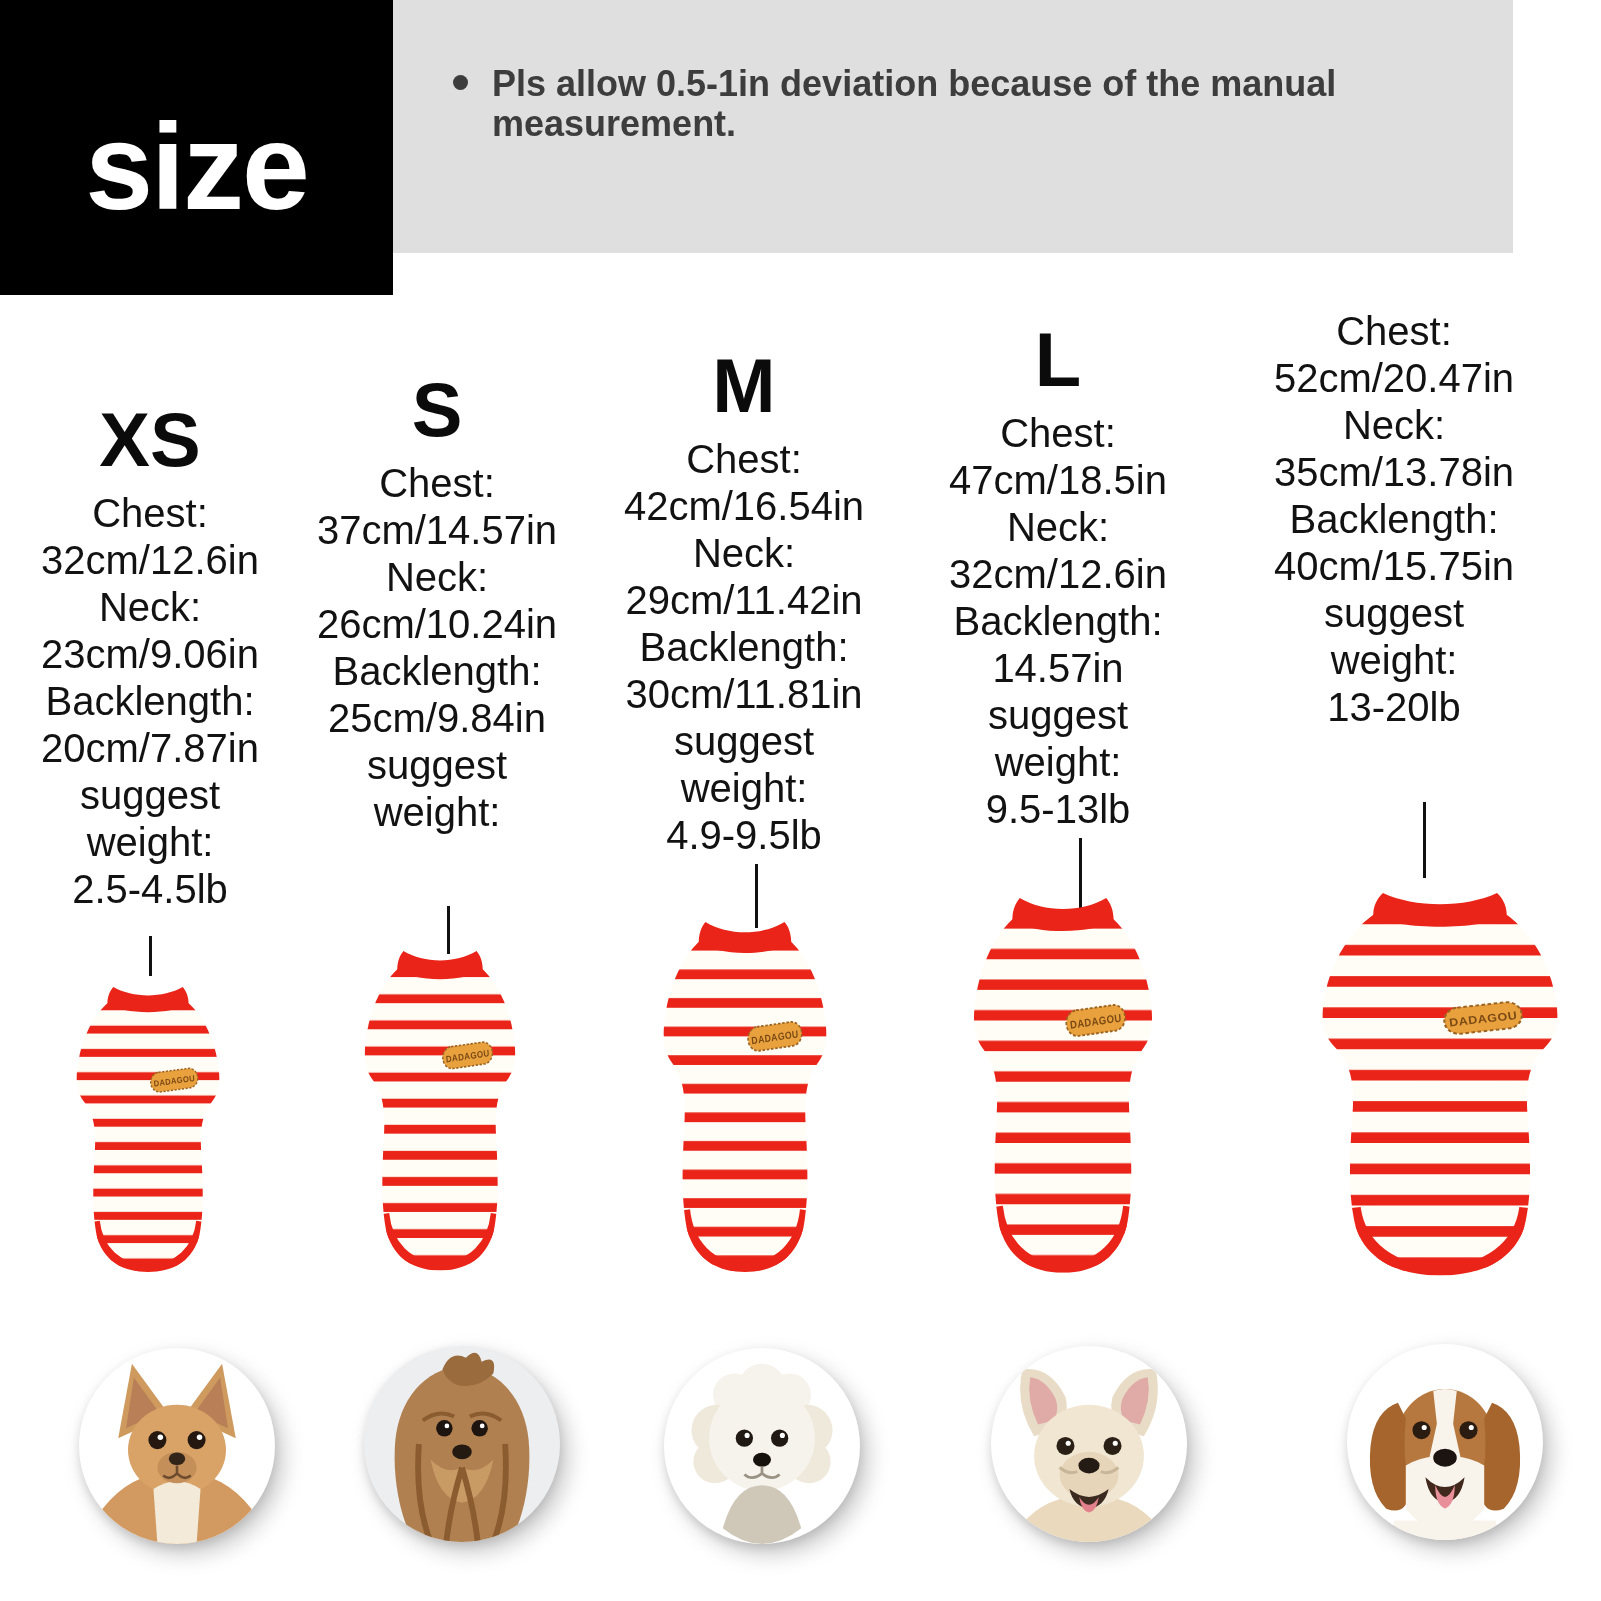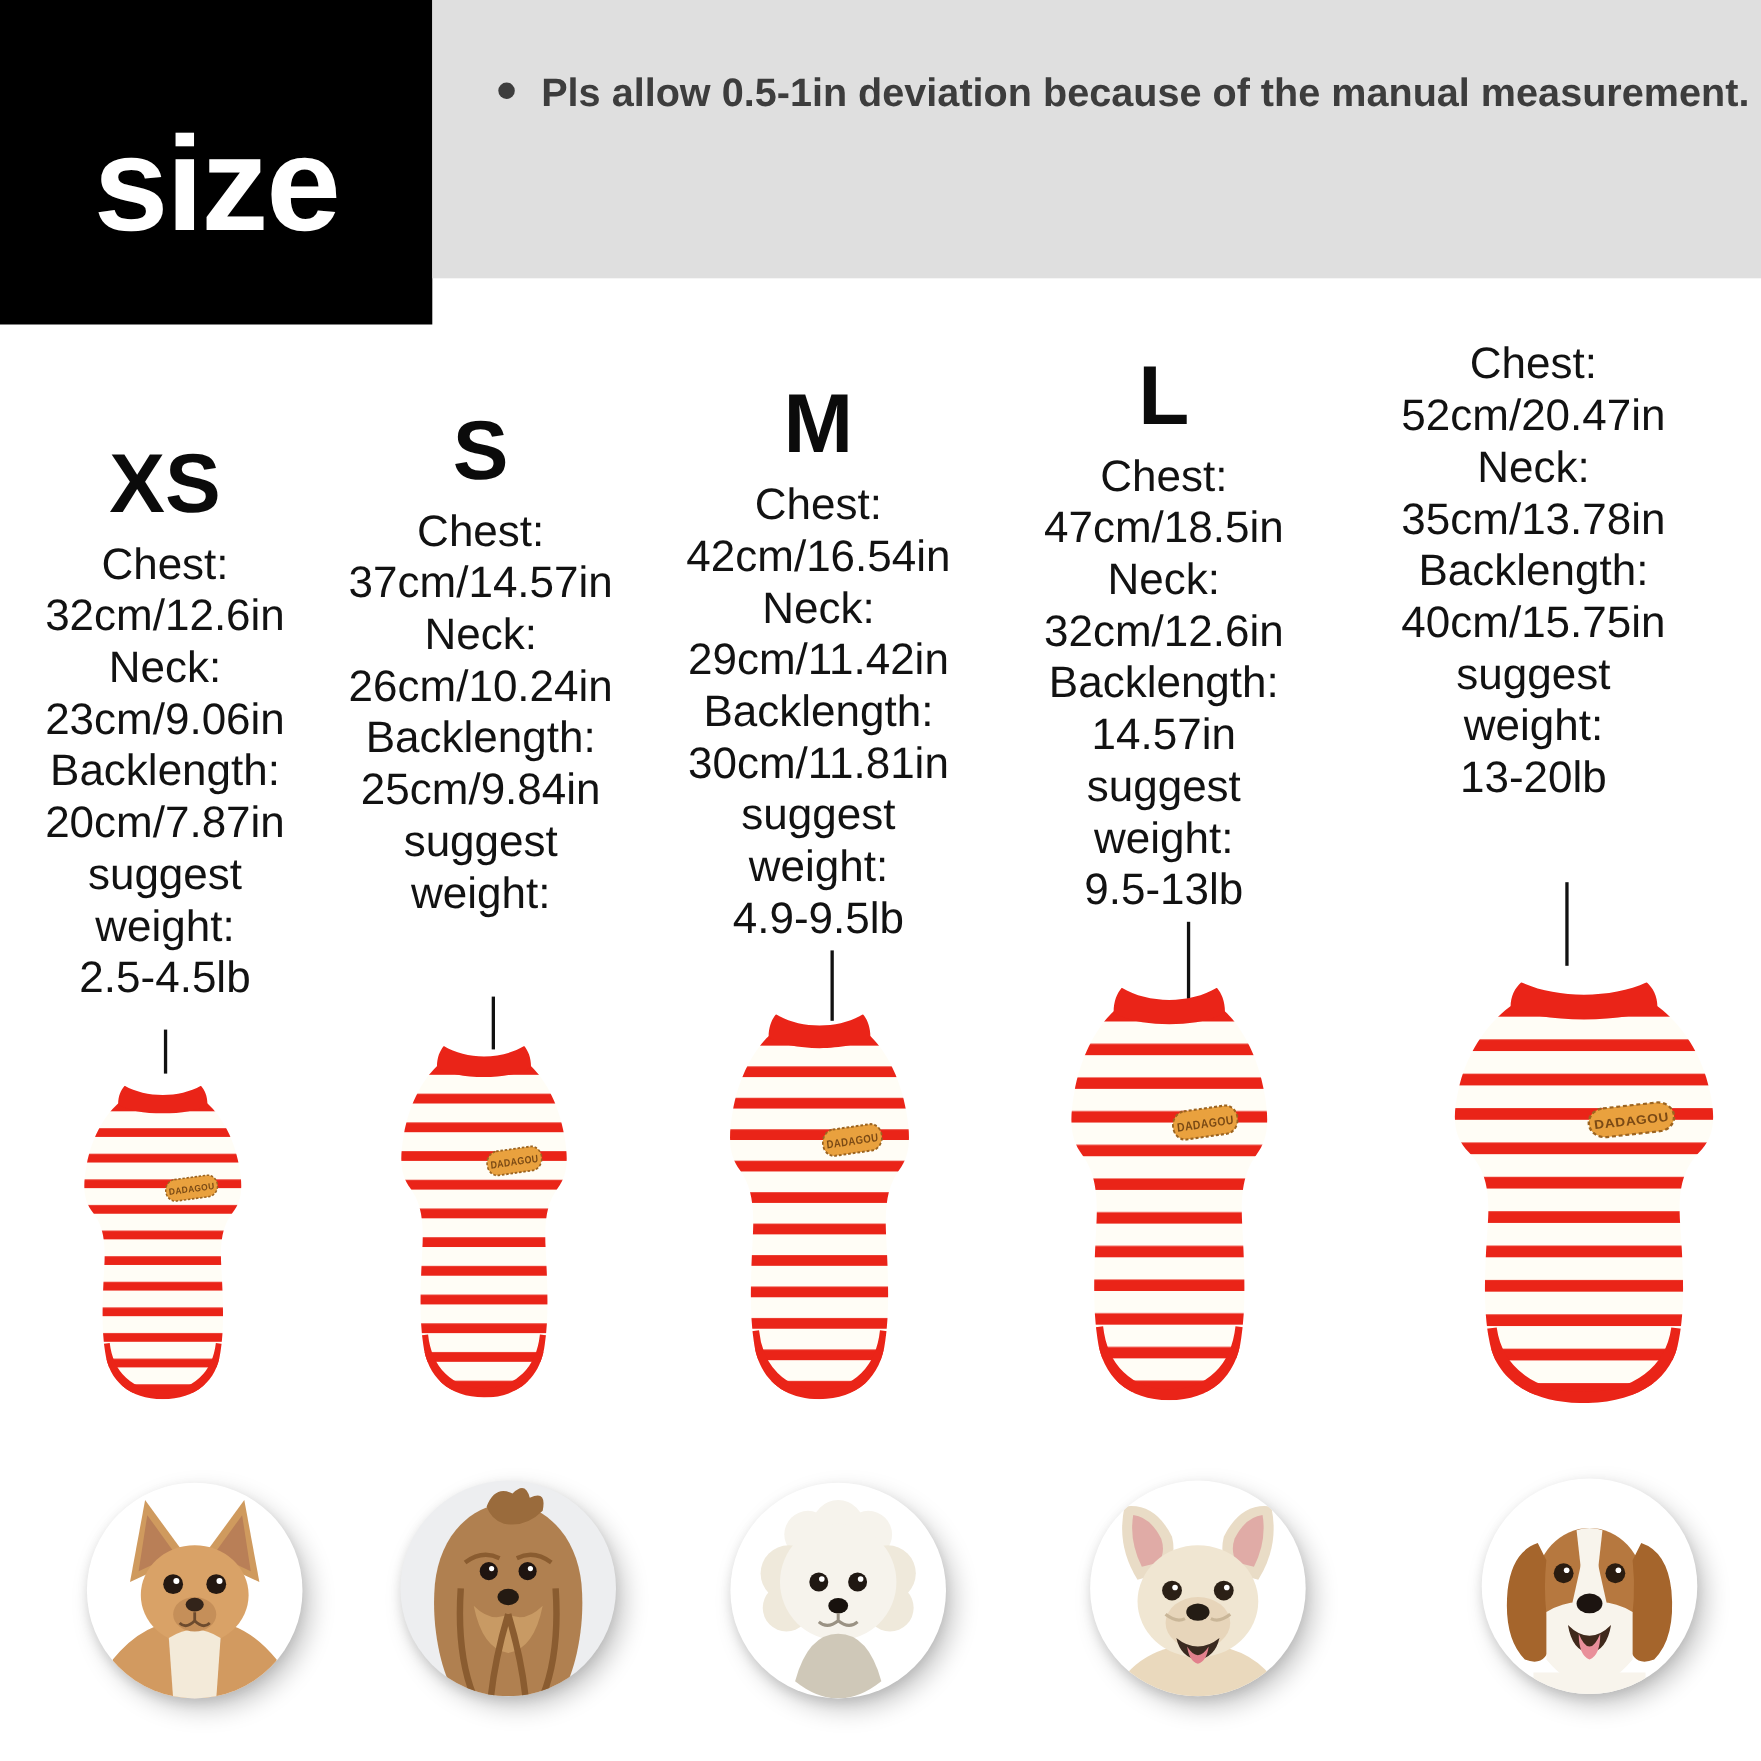--- a/index.html
+++ b/index.html
@@ -10,21 +10,21 @@
   
   .black-box{
     position:absolute;left:0;top:0;width:393px;height:295px;background:#000;
     display:flex;align-items:center;justify-content:center;
   }
   .size-title{
     color:#fff;font-size:122px;font-weight:700;letter-spacing:-2px;
     line-height:1;margin-top:38px;
   }
   .gray-box{
-    position:absolute;left:393px;top:0;width:1208px;height:253px;background:#dfdfdf;
+    position:absolute;left:393px;top:0;width:1120px;height:253px;background:#dfdfdf;
     box-sizing:border-box;padding:64px 0 0 60px;display:flex;flex-direction:row;gap:18px;
   }
   .note-row{display:flex;align-items:flex-start;}
   .note-dot{
     width:15px;height:15px;border-radius:50%;background:#3d3d3d;flex:0 0 auto;
     margin:11px 24px 0 0;
   }
   .note-text{font-size:36px;font-weight:700;color:#3d3d3d;line-height:1.1;}
   
   .col{position:absolute;width:310px;text-align:center;}

